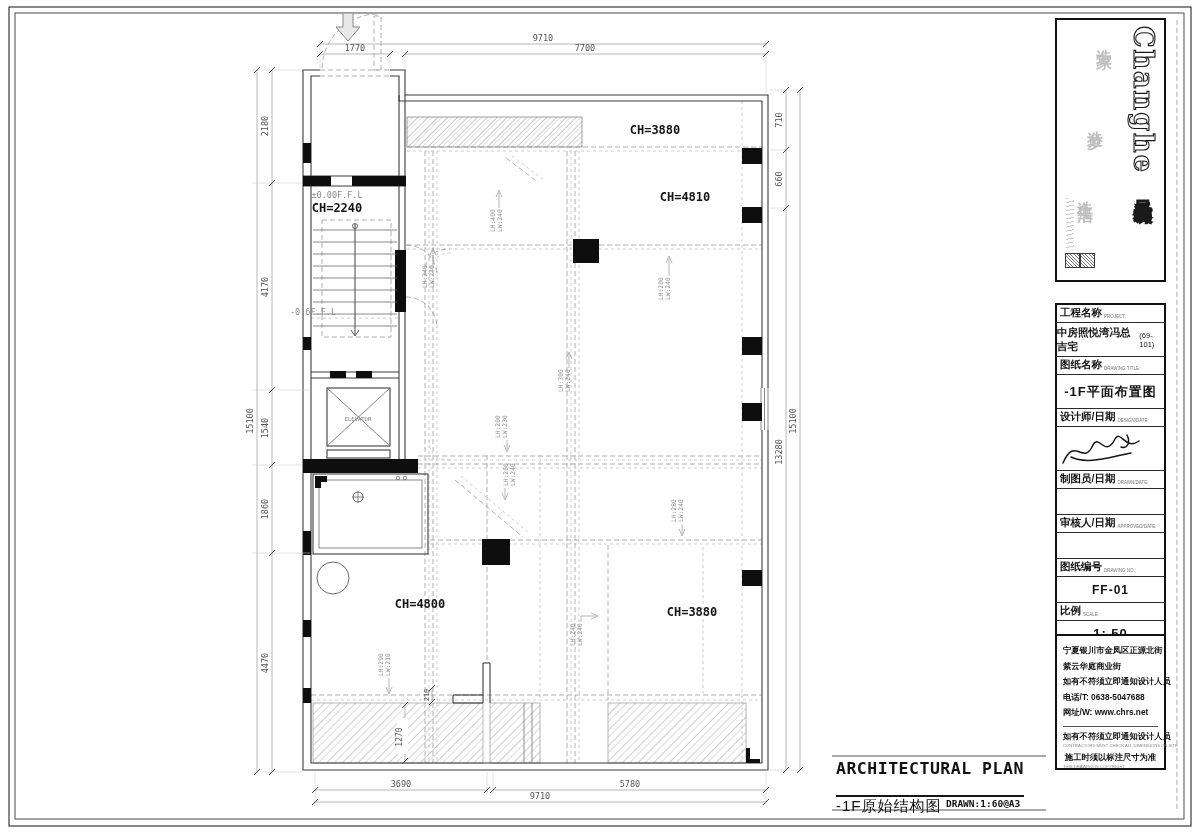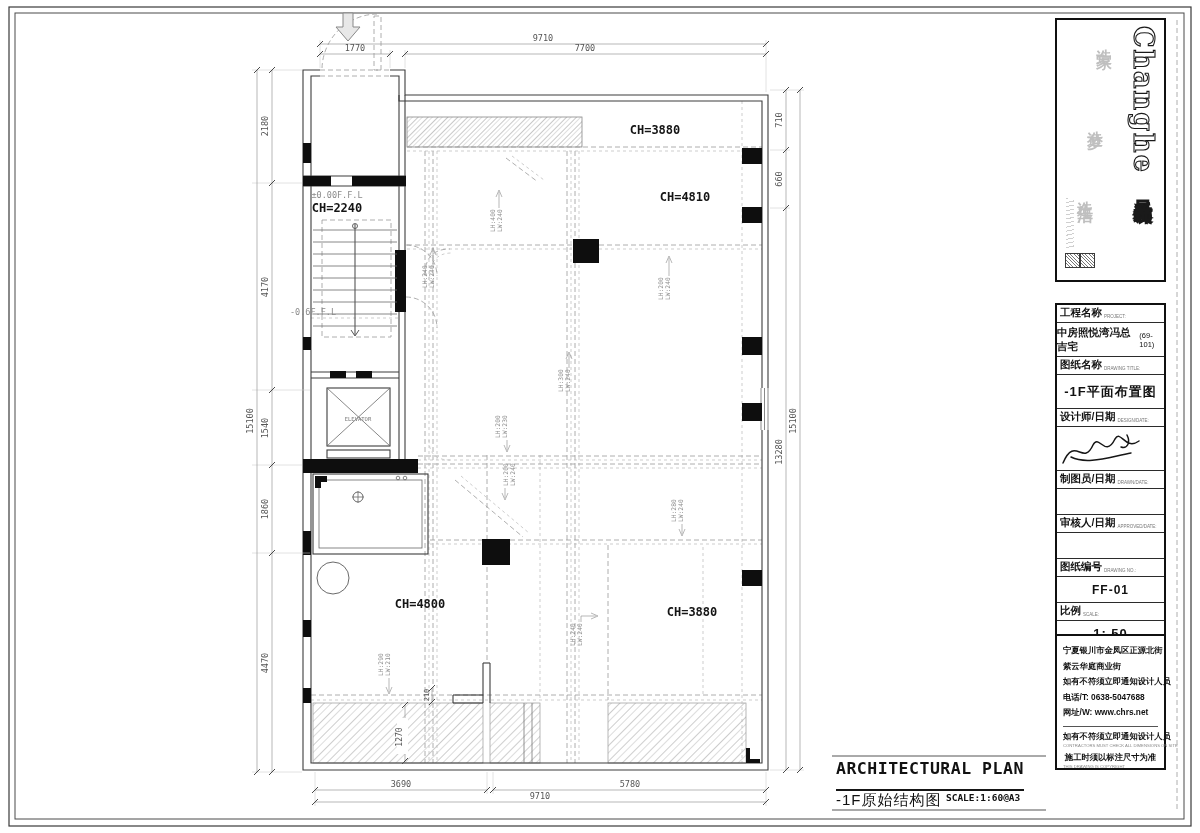--- a/index.html
+++ b/index.html
@@ -40,21 +40,21 @@
   .v-main{font-size:10.5px;font-weight:bold;}
   .v-sub{font-size:7.5px;}
   .v-big{font-size:13px;font-weight:bold;letter-spacing:1px;}
   .addr-line{font-size:8.3px;font-weight:bold;line-height:15.5px;white-space:nowrap;}
   .addr-div{border-top:1.5px solid #555;margin:5px 0 4px 0;}
   .note-cn{font-size:8.3px;font-weight:bold;line-height:11px;white-space:nowrap;text-align:center;}
   .note-en{font-size:4.2px;color:#888;line-height:7px;margin-bottom:3px;white-space:nowrap;}
   
   #footer-title{position:absolute;left:836px;top:759px;width:212px;}
   .ft-en{font-family:"DejaVu Sans Mono",monospace;font-size:16.5px;font-weight:bold;letter-spacing:.5px;
-         border-bottom:2px solid #161616;padding-bottom:11px;display:inline-block;min-width:176px;}
+         border-bottom:2px solid #161616;padding-bottom:17px;display:inline-block;min-width:176px;}
   .ft-cn{font-size:15px;font-weight:normal;letter-spacing:1px;}
   .ft-scale{font-size:9.5px;font-family:"DejaVu Sans Mono",monospace;vertical-align:4px;font-weight:bold;}
 </style>
 </head>
 <body>
 
 <div id="sheet">
 
 <svg width="1200" height="833" viewBox="0 0 1200 833" style="position:absolute;left:0;top:0;">
   <defs>
@@ -452,17 +452,17 @@
   <div class="note-cn">如有不符须立即通知设计人员</div>
   <div class="note-en">CONTRACTORS MUST CHECK ALL DIMENSIONS ON SITE</div>
   <div class="note-cn">施工时须以标注尺寸为准</div>
   <div class="note-en">THIS DRAWING IS COPYRIGHT</div>
 </div>
 
 <div id="footer-title">
   <div class="ft-en">ARCHITECTURAL PLAN</div>
   <div>
     <span class="ft-cn">-1F原始结构图</span>
-    <span class="ft-scale">SCALE:1:60@A3</span>
+    <span class="ft-scale">DRAWN:1:60@A3</span>
   </div>
 </div>
 
 </div>
 
 </body></html>

